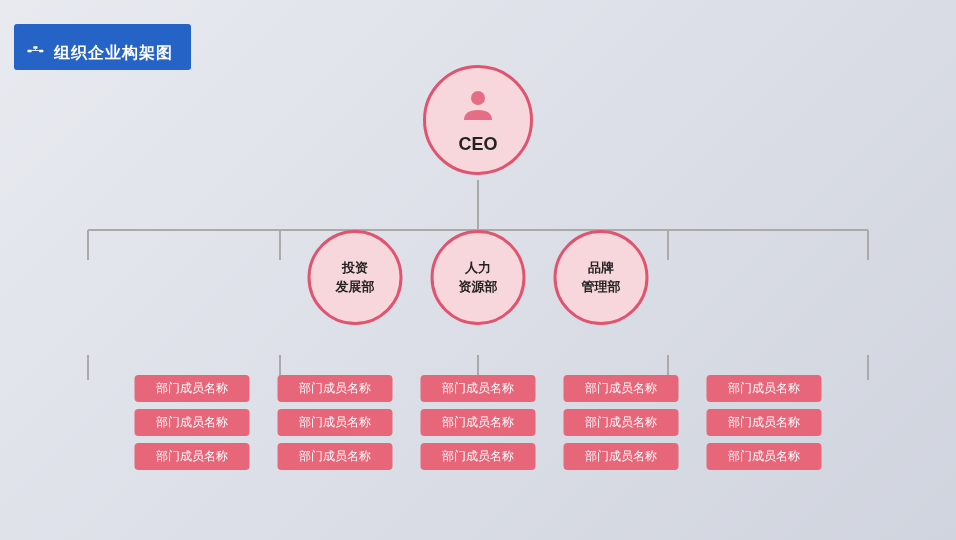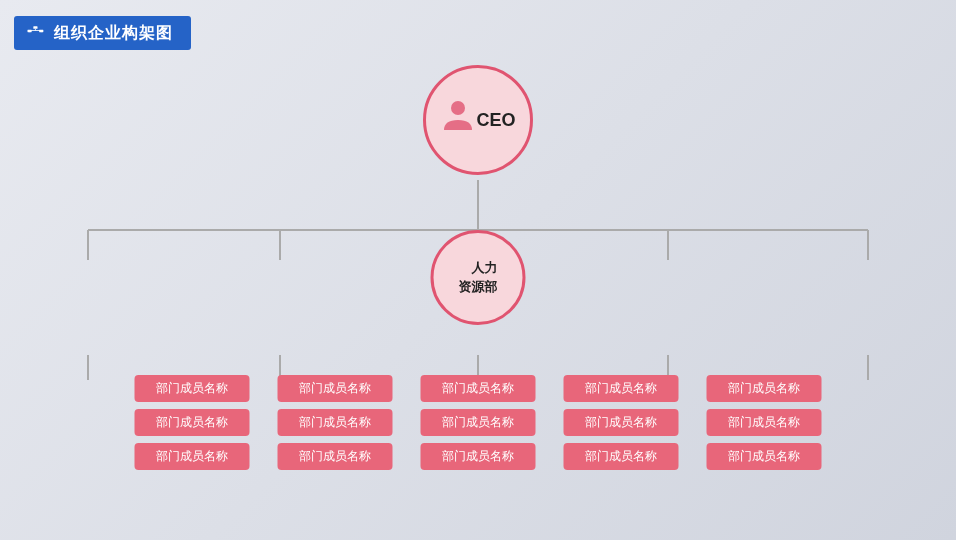--- a/index.html
+++ b/index.html
@@ -8,26 +8,26 @@
       height: 540px;
       background: linear-gradient(135deg, #e8eaf0 0%, #d0d4de 100%);
       font-family: 'Microsoft YaHei', SimHei, sans-serif;
       overflow: hidden;
       position: relative;
     }
 
     
     .header {
       position: absolute;
-      top: 16px;
+      top: 24px;
       left: 14px;
       display: flex;
       align-items: center;
       background: #2563c7;
-      padding: 6px 18px 6px 10px;
+      padding: 18px 18px 6px 10px;
       border-radius: 3px;
     }
     .header-icon {
       width: 22px;
       height: 22px;
       margin-right: 8px;
       display: flex;
       align-items: center;
       justify-content: center;
     }
@@ -42,21 +42,21 @@
       letter-spacing: 1px;
     }
 
     .circle-node {
       width: 100px;
       height: 100px;
       border-radius: 50%;
       border: 3px solid #e05470;
       background: #fff;
       display: flex;
-      flex-direction: row;
+      flex-direction: column;
       align-items: center;
       justify-content: center;
       position: relative;
     }
 
     .circle-node.ceo {
       width: 110px;
       height: 110px;
       background: #f8d7dc;
     }
@@ -207,24 +207,36 @@
           <path d="M4 34 Q4 24 18 24 Q32 24 32 34" fill="#e05470" opacity="0.8"></path>
         </svg>
       </div>
       <span class="node-label">CEO</span>
     </div>
   </div>
 
   <div class="dept-circles-row">
     <div class="dept-column">
       <div class="circle-node dept">
-        <span class="node-label" style="white-space:pre-line; text-align:right;">人力
+        <span class="node-label" style="white-space:pre-line; text-align:center;">投资
+发展部</span>
+      </div>
+    </div>
+    <div class="dept-column">
+      <div class="circle-node dept">
+        <span class="node-label" style="white-space:pre-line; text-align:center;">人力
 资源部</span>
       </div>
     </div>
+    <div class="dept-column">
+      <div class="circle-node dept">
+        <span class="node-label" style="white-space:pre-line; text-align:center;">品牌
+管理部</span>
+      </div>
+    </div>
   </div>
 
   <div class="members-row">
     <div class="members-group">
       <div class="member-card">部门成员名称</div>
       <div class="member-card">部门成员名称</div>
       <div class="member-card">部门成员名称</div>
     </div>
     <div class="members-group">
       <div class="member-card">部门成员名称</div>

